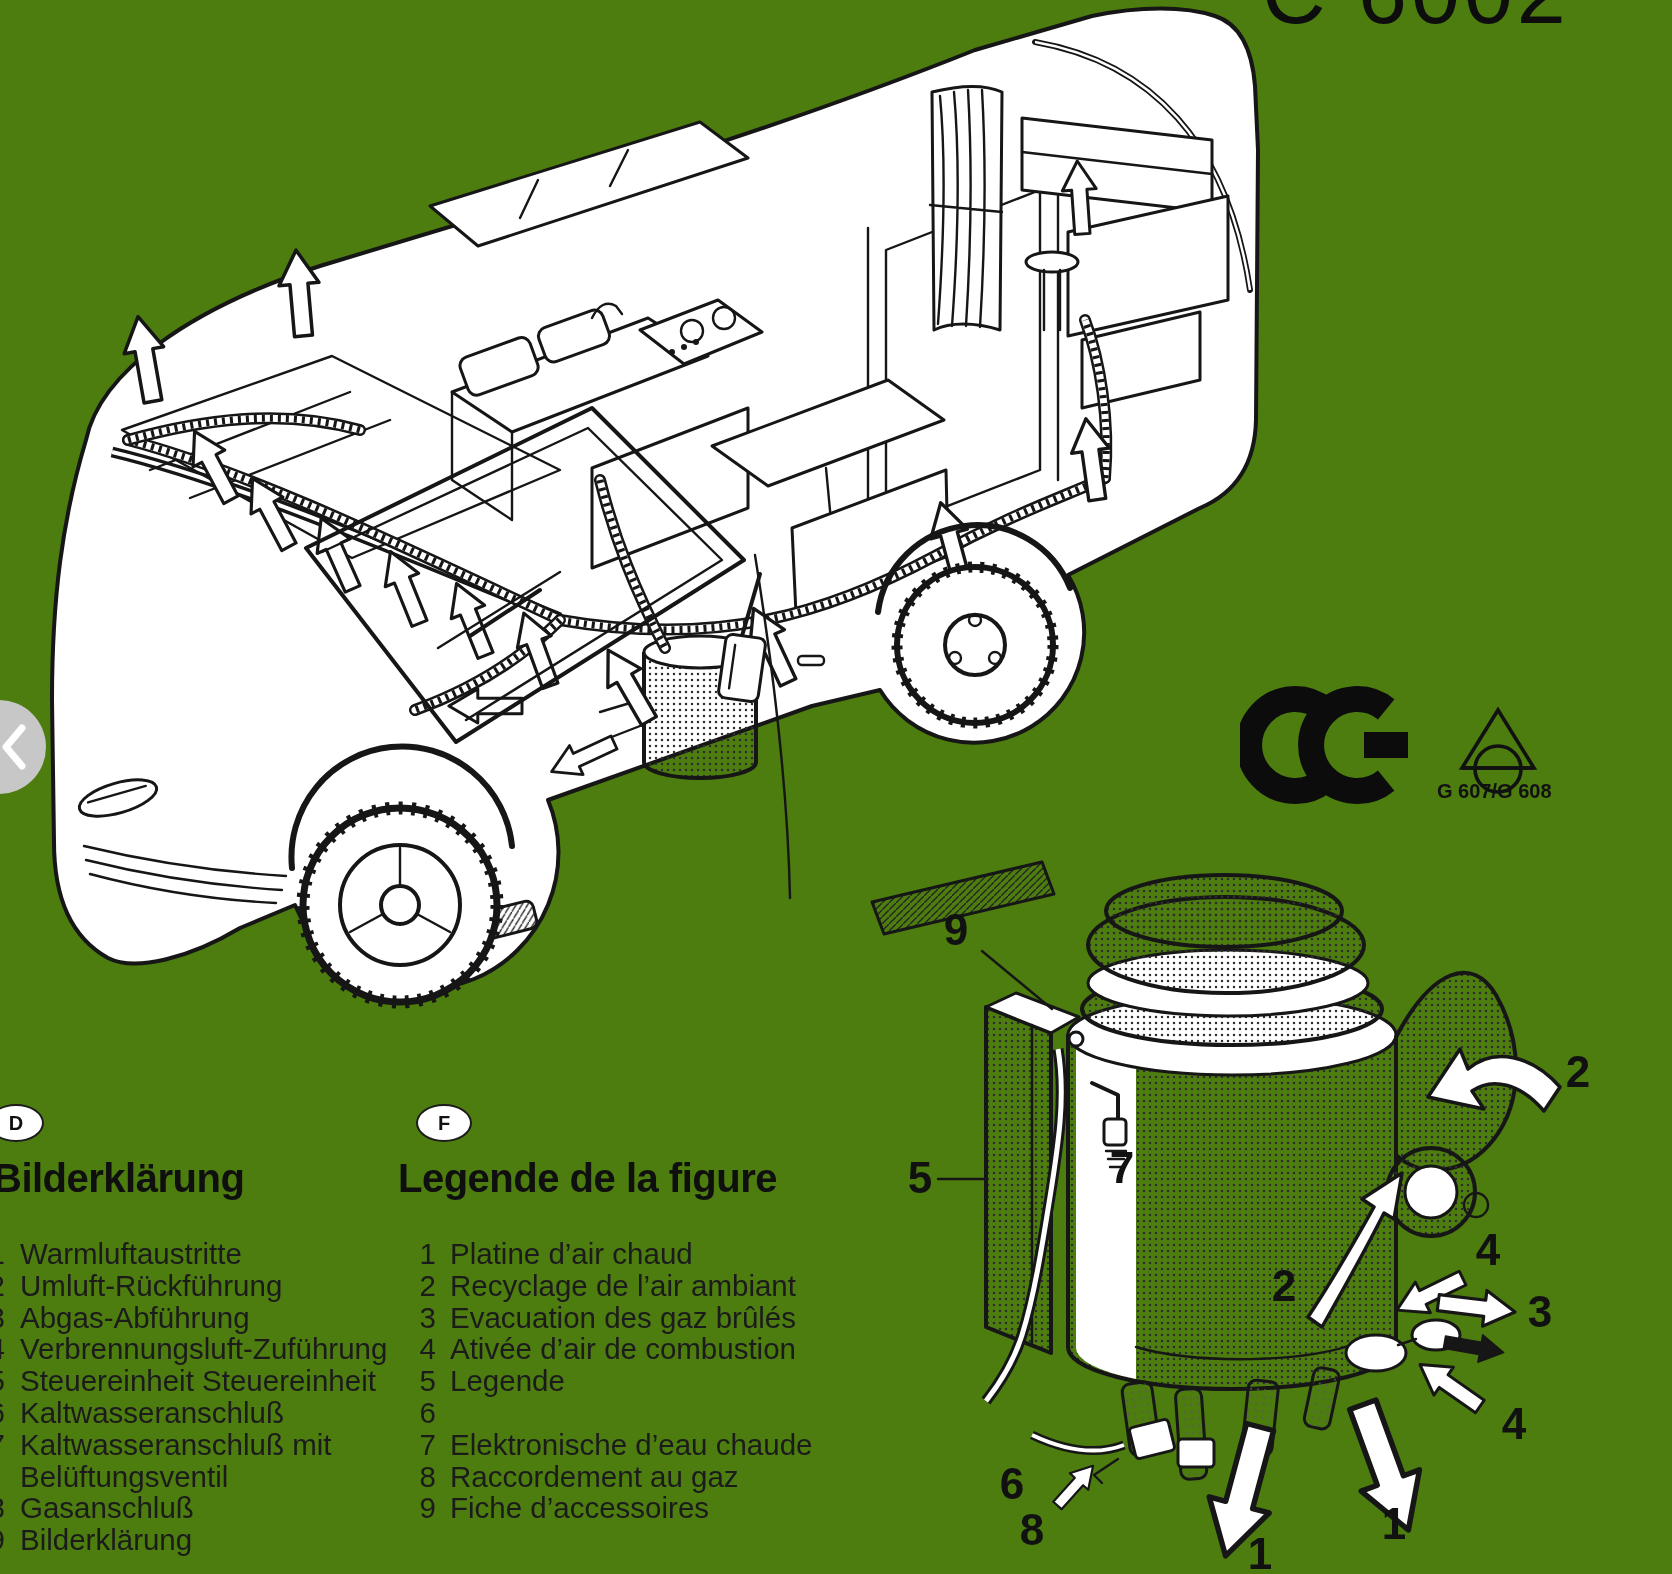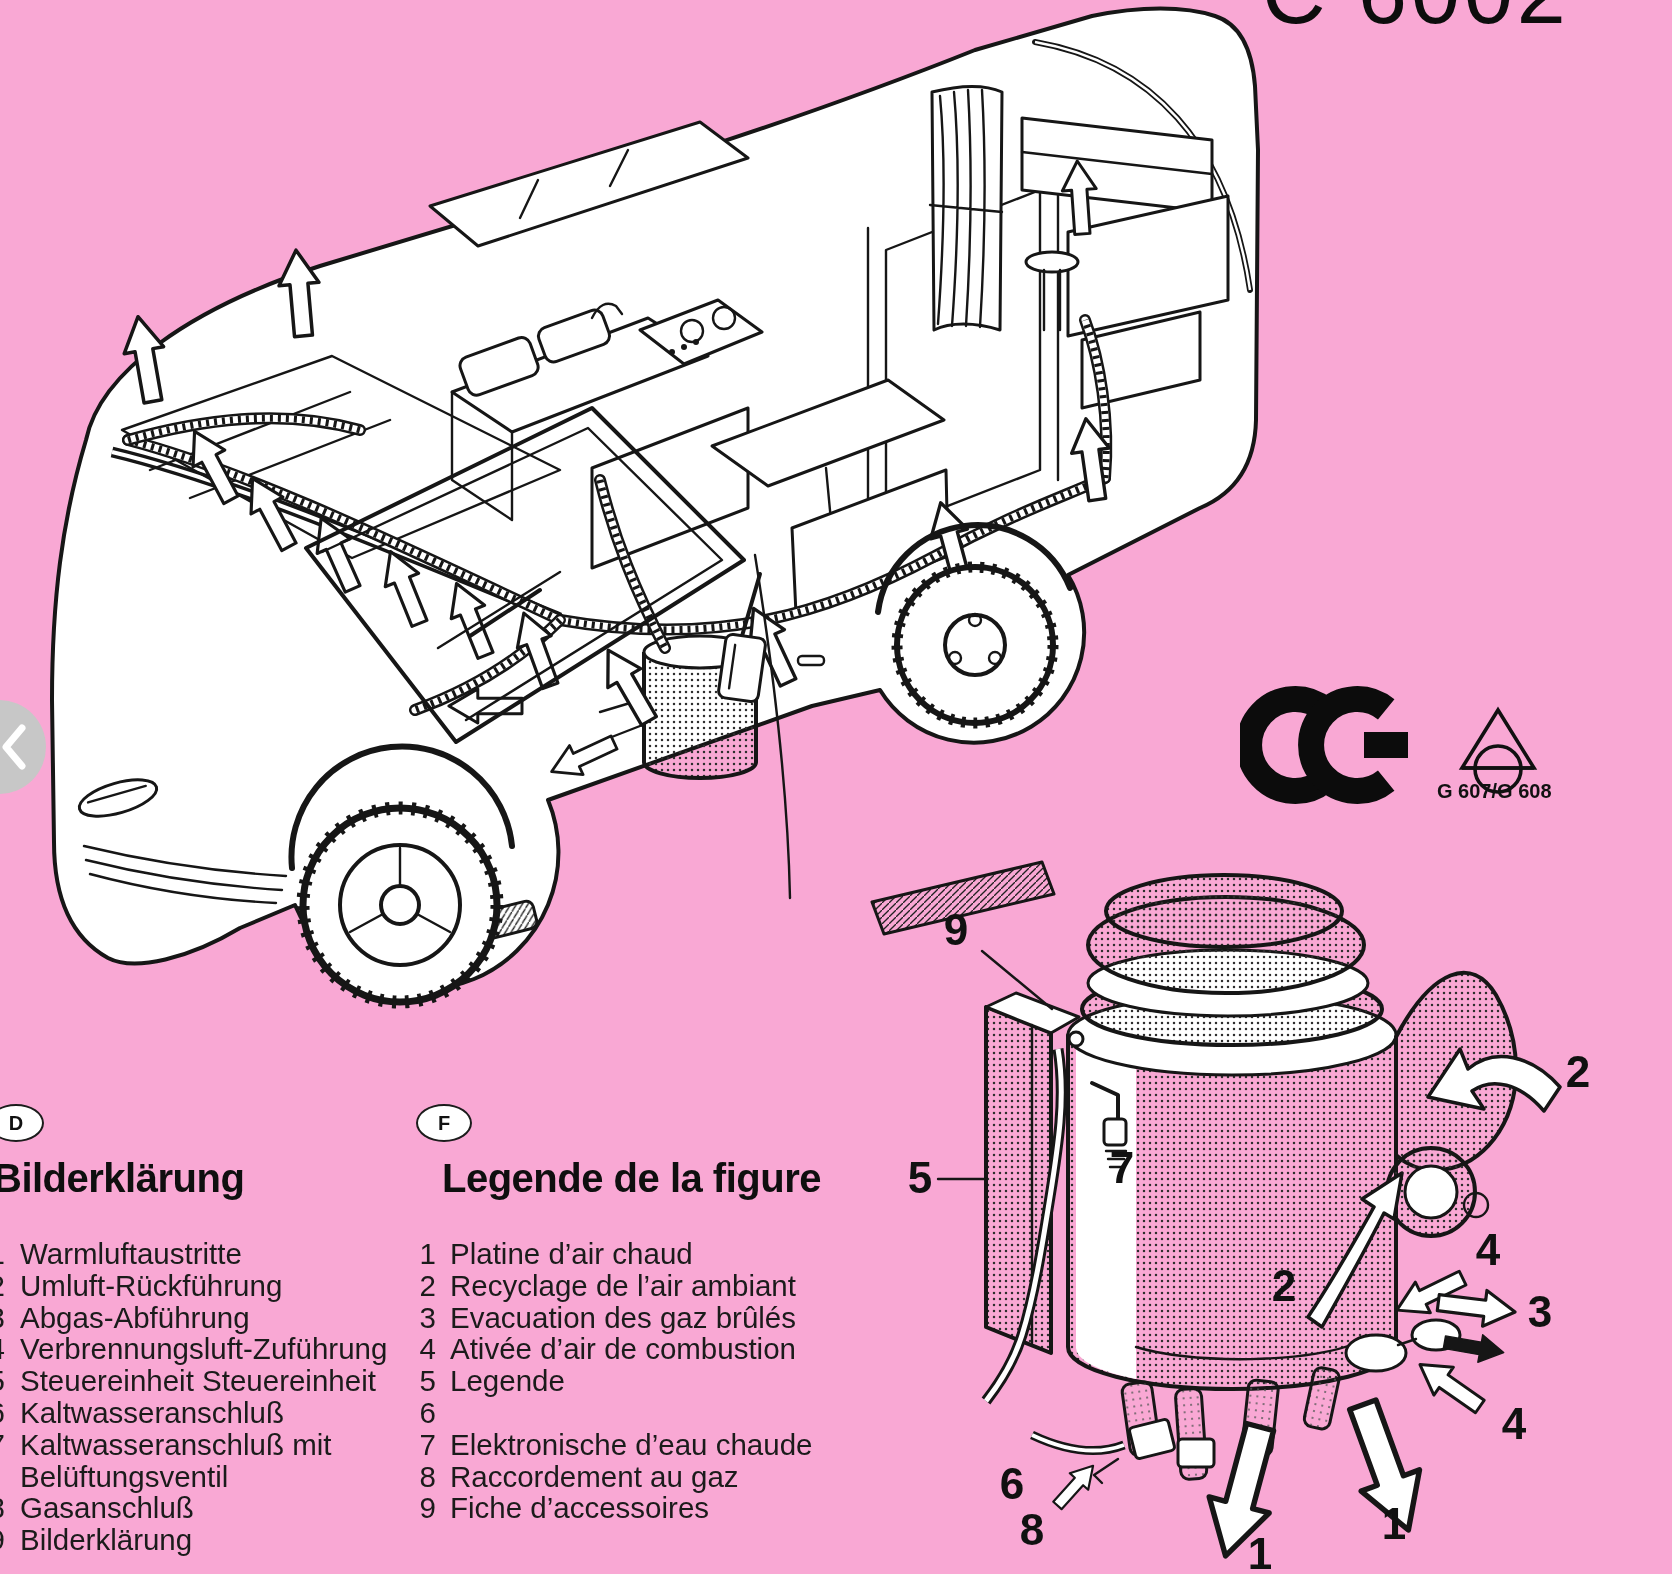--- a/index.html
+++ b/index.html
@@ -1,16 +1,16 @@
 <!DOCTYPE html>
 <html><head>
 <meta charset="utf-8">
 <style>
   html,body{margin:0;padding:0;background:#ffffff;}
-  .page{position:relative;width:1672px;height:1574px;background:#f9a8d4;overflow:hidden;
+  .page{position:relative;width:1672px;height:1574px;background:#4d7c0f;overflow:hidden;
         font-family:"Liberation Sans", sans-serif;color:#151515;}
   svg{position:absolute;}
   
   .ln  {fill:none;stroke:#161616;stroke-width:4;stroke-linecap:round;stroke-linejoin:round;}
   .ln2 {fill:none;stroke:#161616;stroke-width:2.4;stroke-linecap:round;stroke-linejoin:round;}
   .ln6 {fill:none;stroke:#161616;stroke-width:6;stroke-linecap:round;stroke-linejoin:round;}
   .fw  {fill:#ffffff;stroke:#161616;stroke-width:4;stroke-linejoin:round;}
   .fw3 {fill:#ffffff;stroke:#161616;stroke-width:3;stroke-linejoin:round;}
   .dots{fill:url(#pdots);stroke:#161616;stroke-width:4;stroke-linejoin:round;}
   .dotsL{fill:url(#pdotsL);stroke:#161616;stroke-width:3;stroke-linejoin:round;}
@@ -268,21 +268,21 @@
         <span class="n">8</span>
         <span>Gasanschluß</span>
       </div>
     <div class="lg-row">
         <span class="n">9</span>
         <span>Bilderklärung</span>
       </div>
   </div>
 
   <div class="badge" style="left:416px;top:1104px">F</div>
-  <div class="lg-title" style="left:442px;top:1156px">Legende de la figure</div>
+  <div class="lg-title" style="left:398px;top:1156px">Legende de la figure</div>
   <div class="lg-list fr" style="left:412px;top:1238px">
     <div class="lg-row">
         <span class="n">1</span>
         <span>Platine d’air chaud</span>
       </div>
     <div class="lg-row">
         <span class="n">2</span>
         <span>Recyclage de l’air ambiant</span>
       </div>
     <div class="lg-row">

